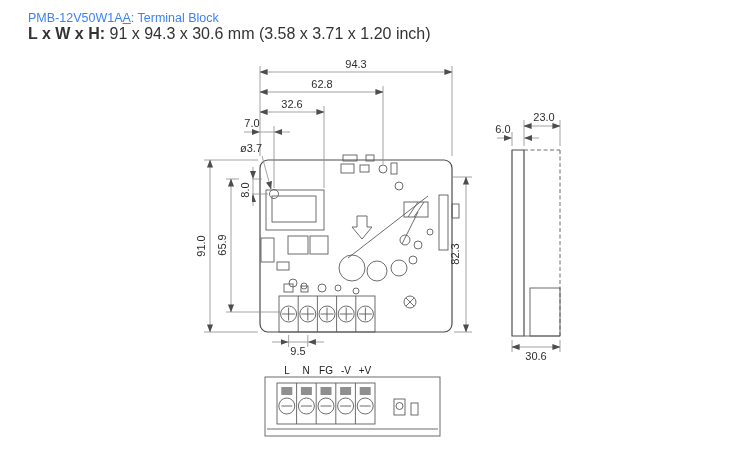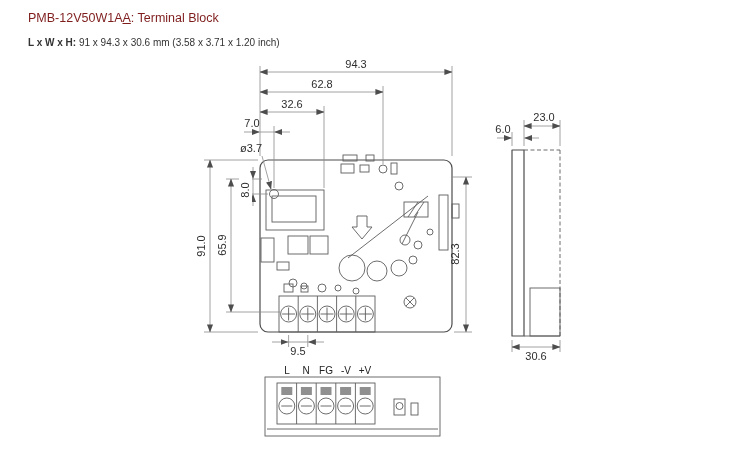--- a/index.html
+++ b/index.html
@@ -1,21 +1,21 @@
 <!DOCTYPE html>
 <html><head>
 <meta charset="utf-8">
 <style>
   html,body{margin:0;padding:0;background:#ffffff;}
   body{width:748px;height:451px;position:relative;overflow:hidden;
        font-family:"Liberation Sans",sans-serif;color:#333;}
   .hdr{position:absolute;left:28px;top:10px;z-index:2;}
-  .title-line{font-size:12.5px;line-height:16px;margin-bottom:9px;color:#7f1d1d;}
+  .title-line{font-size:12.5px;line-height:16px;color:#3b82f6;}
   .title-line .u{text-decoration:underline;}
-  .dims-line{font-size:10px;line-height:16px;color:#333;}
+  .dims-line{font-size:16px;line-height:16px;color:#333;}
   .b{font-weight:bold;}
   svg{position:absolute;left:0;top:0;}
   .ol{fill:none;stroke:#4d4d4d;stroke-width:1.2;stroke-linejoin:round;}
   .cpn{fill:none;stroke:#5c5c5c;stroke-width:0.9;}
   .cp{fill:#ffffff;stroke:#5c5c5c;stroke-width:0.9;}
   .dim{fill:none;stroke:#8a8a8a;stroke-width:0.8;}
   .dsh{stroke-dasharray:4 2.5;}
   .dt{font-family:"Liberation Sans",sans-serif;font-size:11px;fill:#2e2e2e;}
   .tl{font-family:"Liberation Sans",sans-serif;font-size:10px;fill:#222;}
   .fillg{fill:#8f8f8f;stroke:none;}

